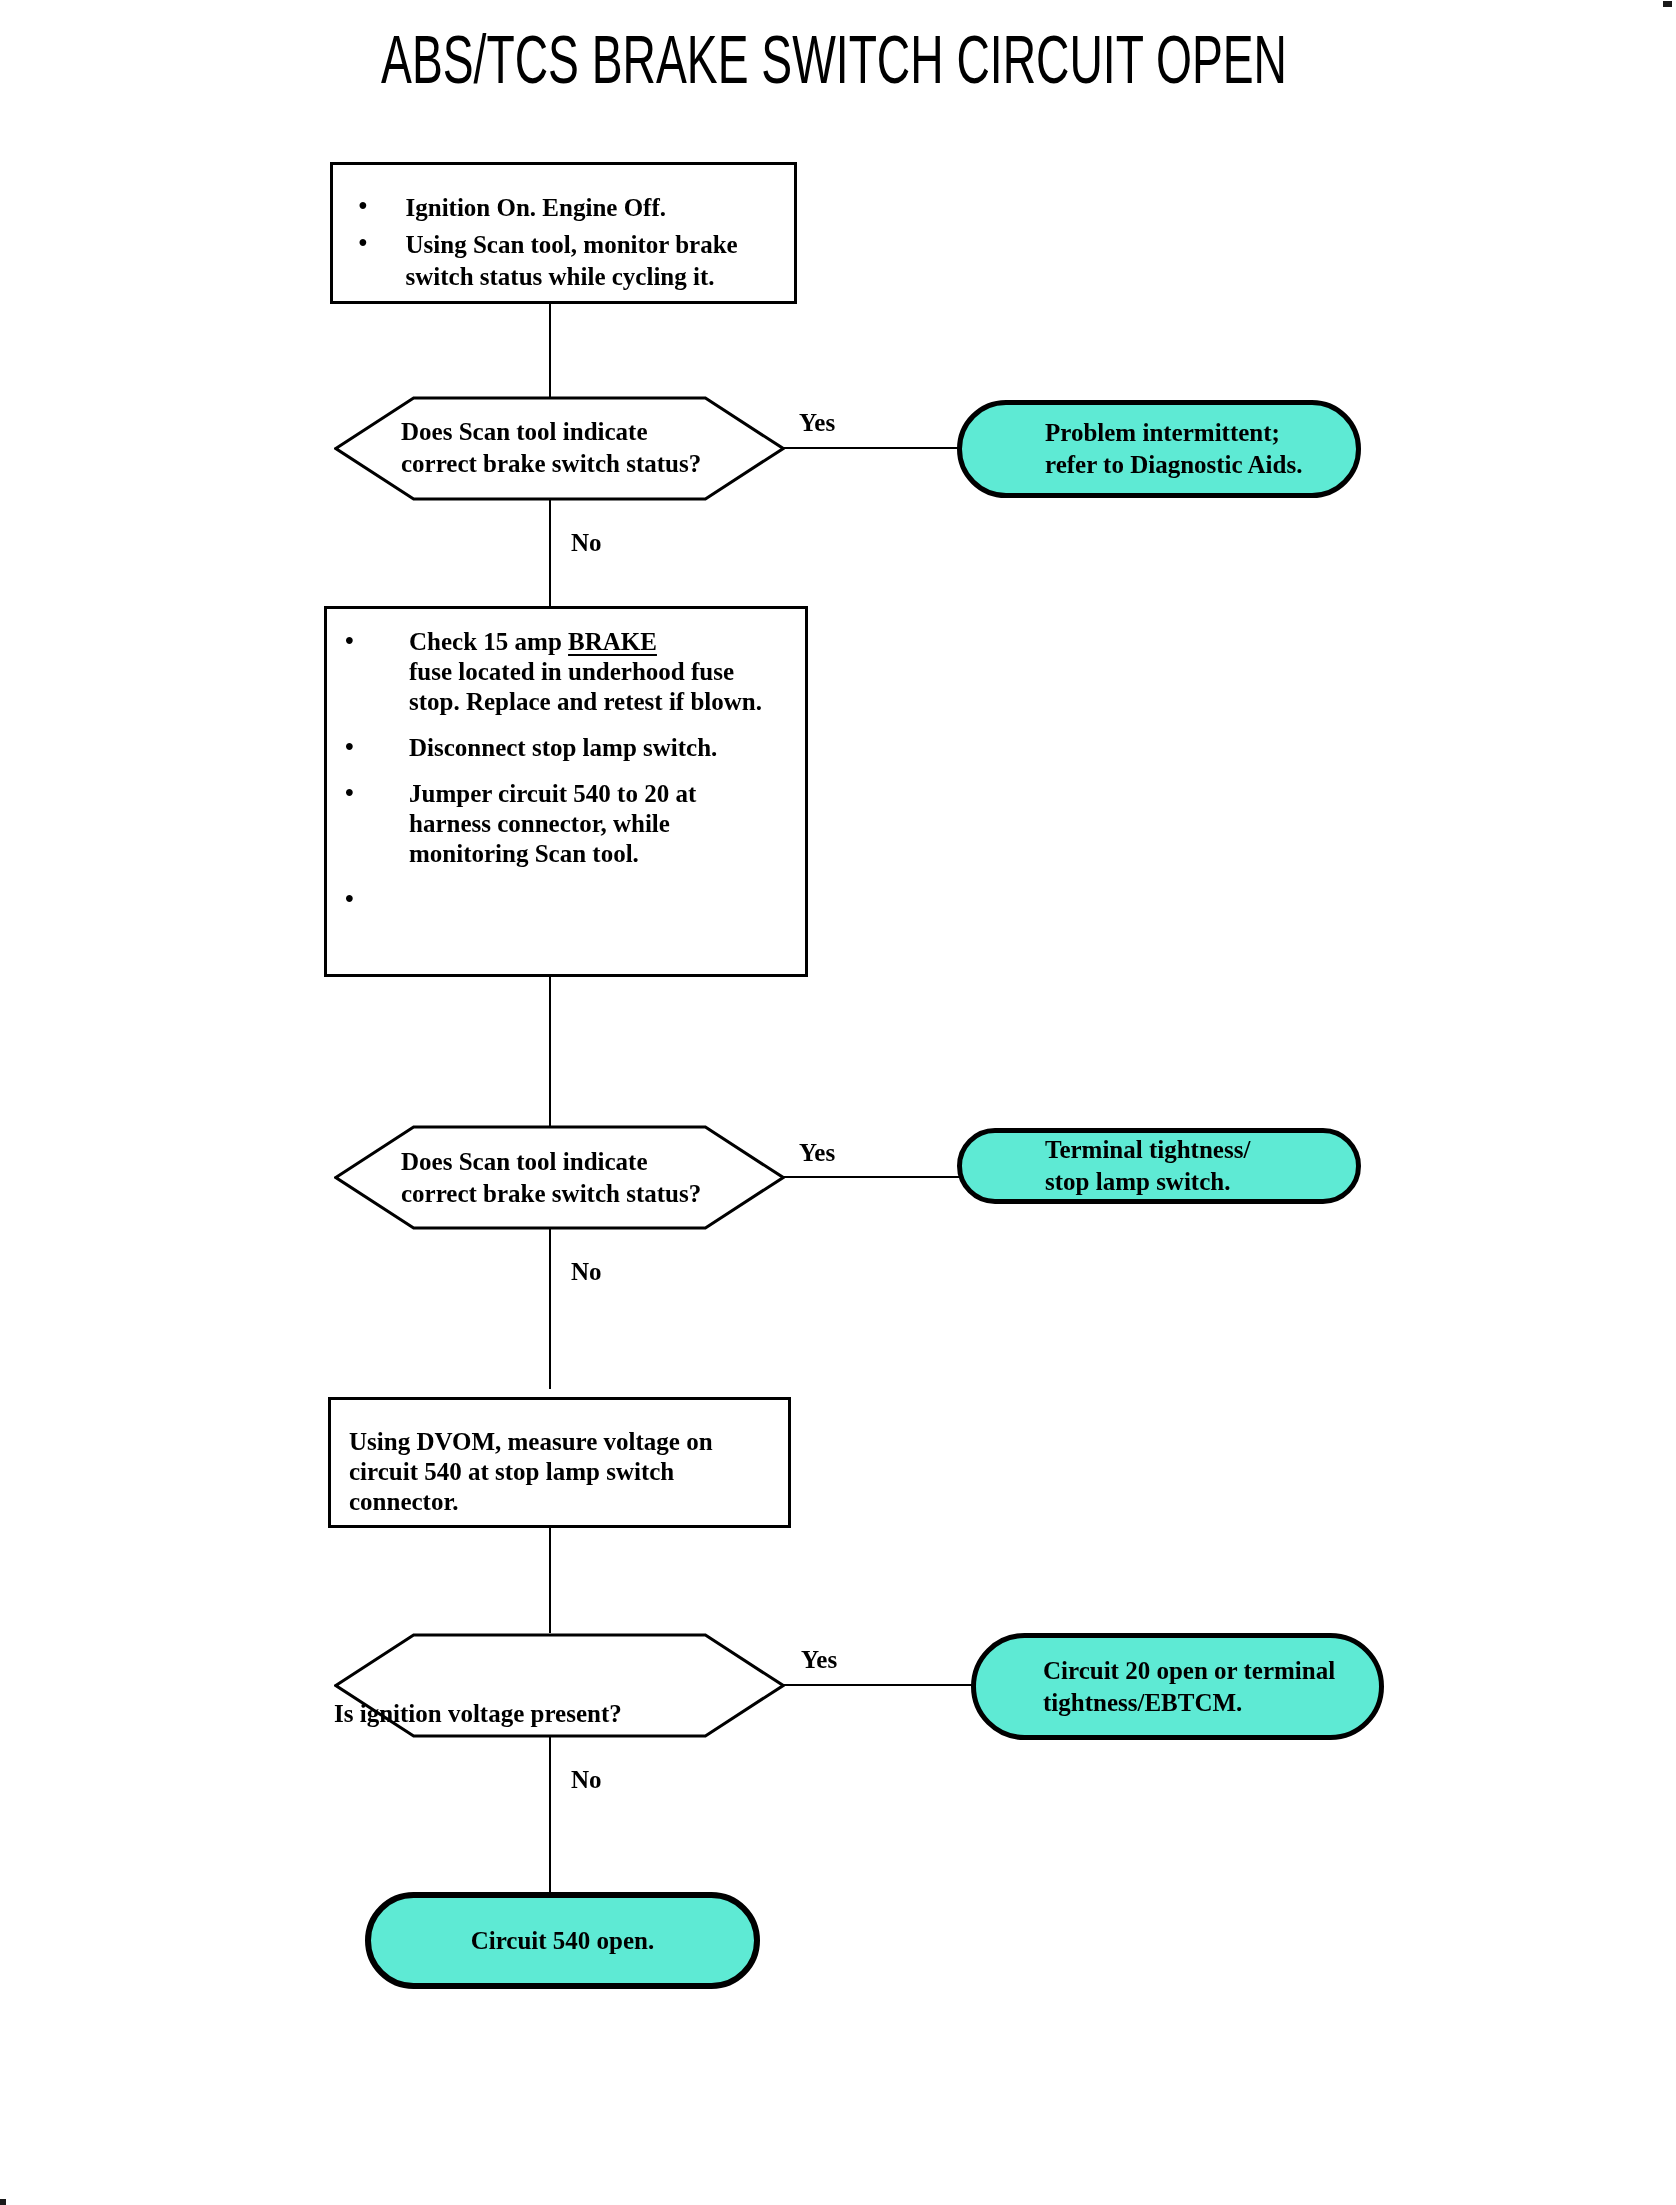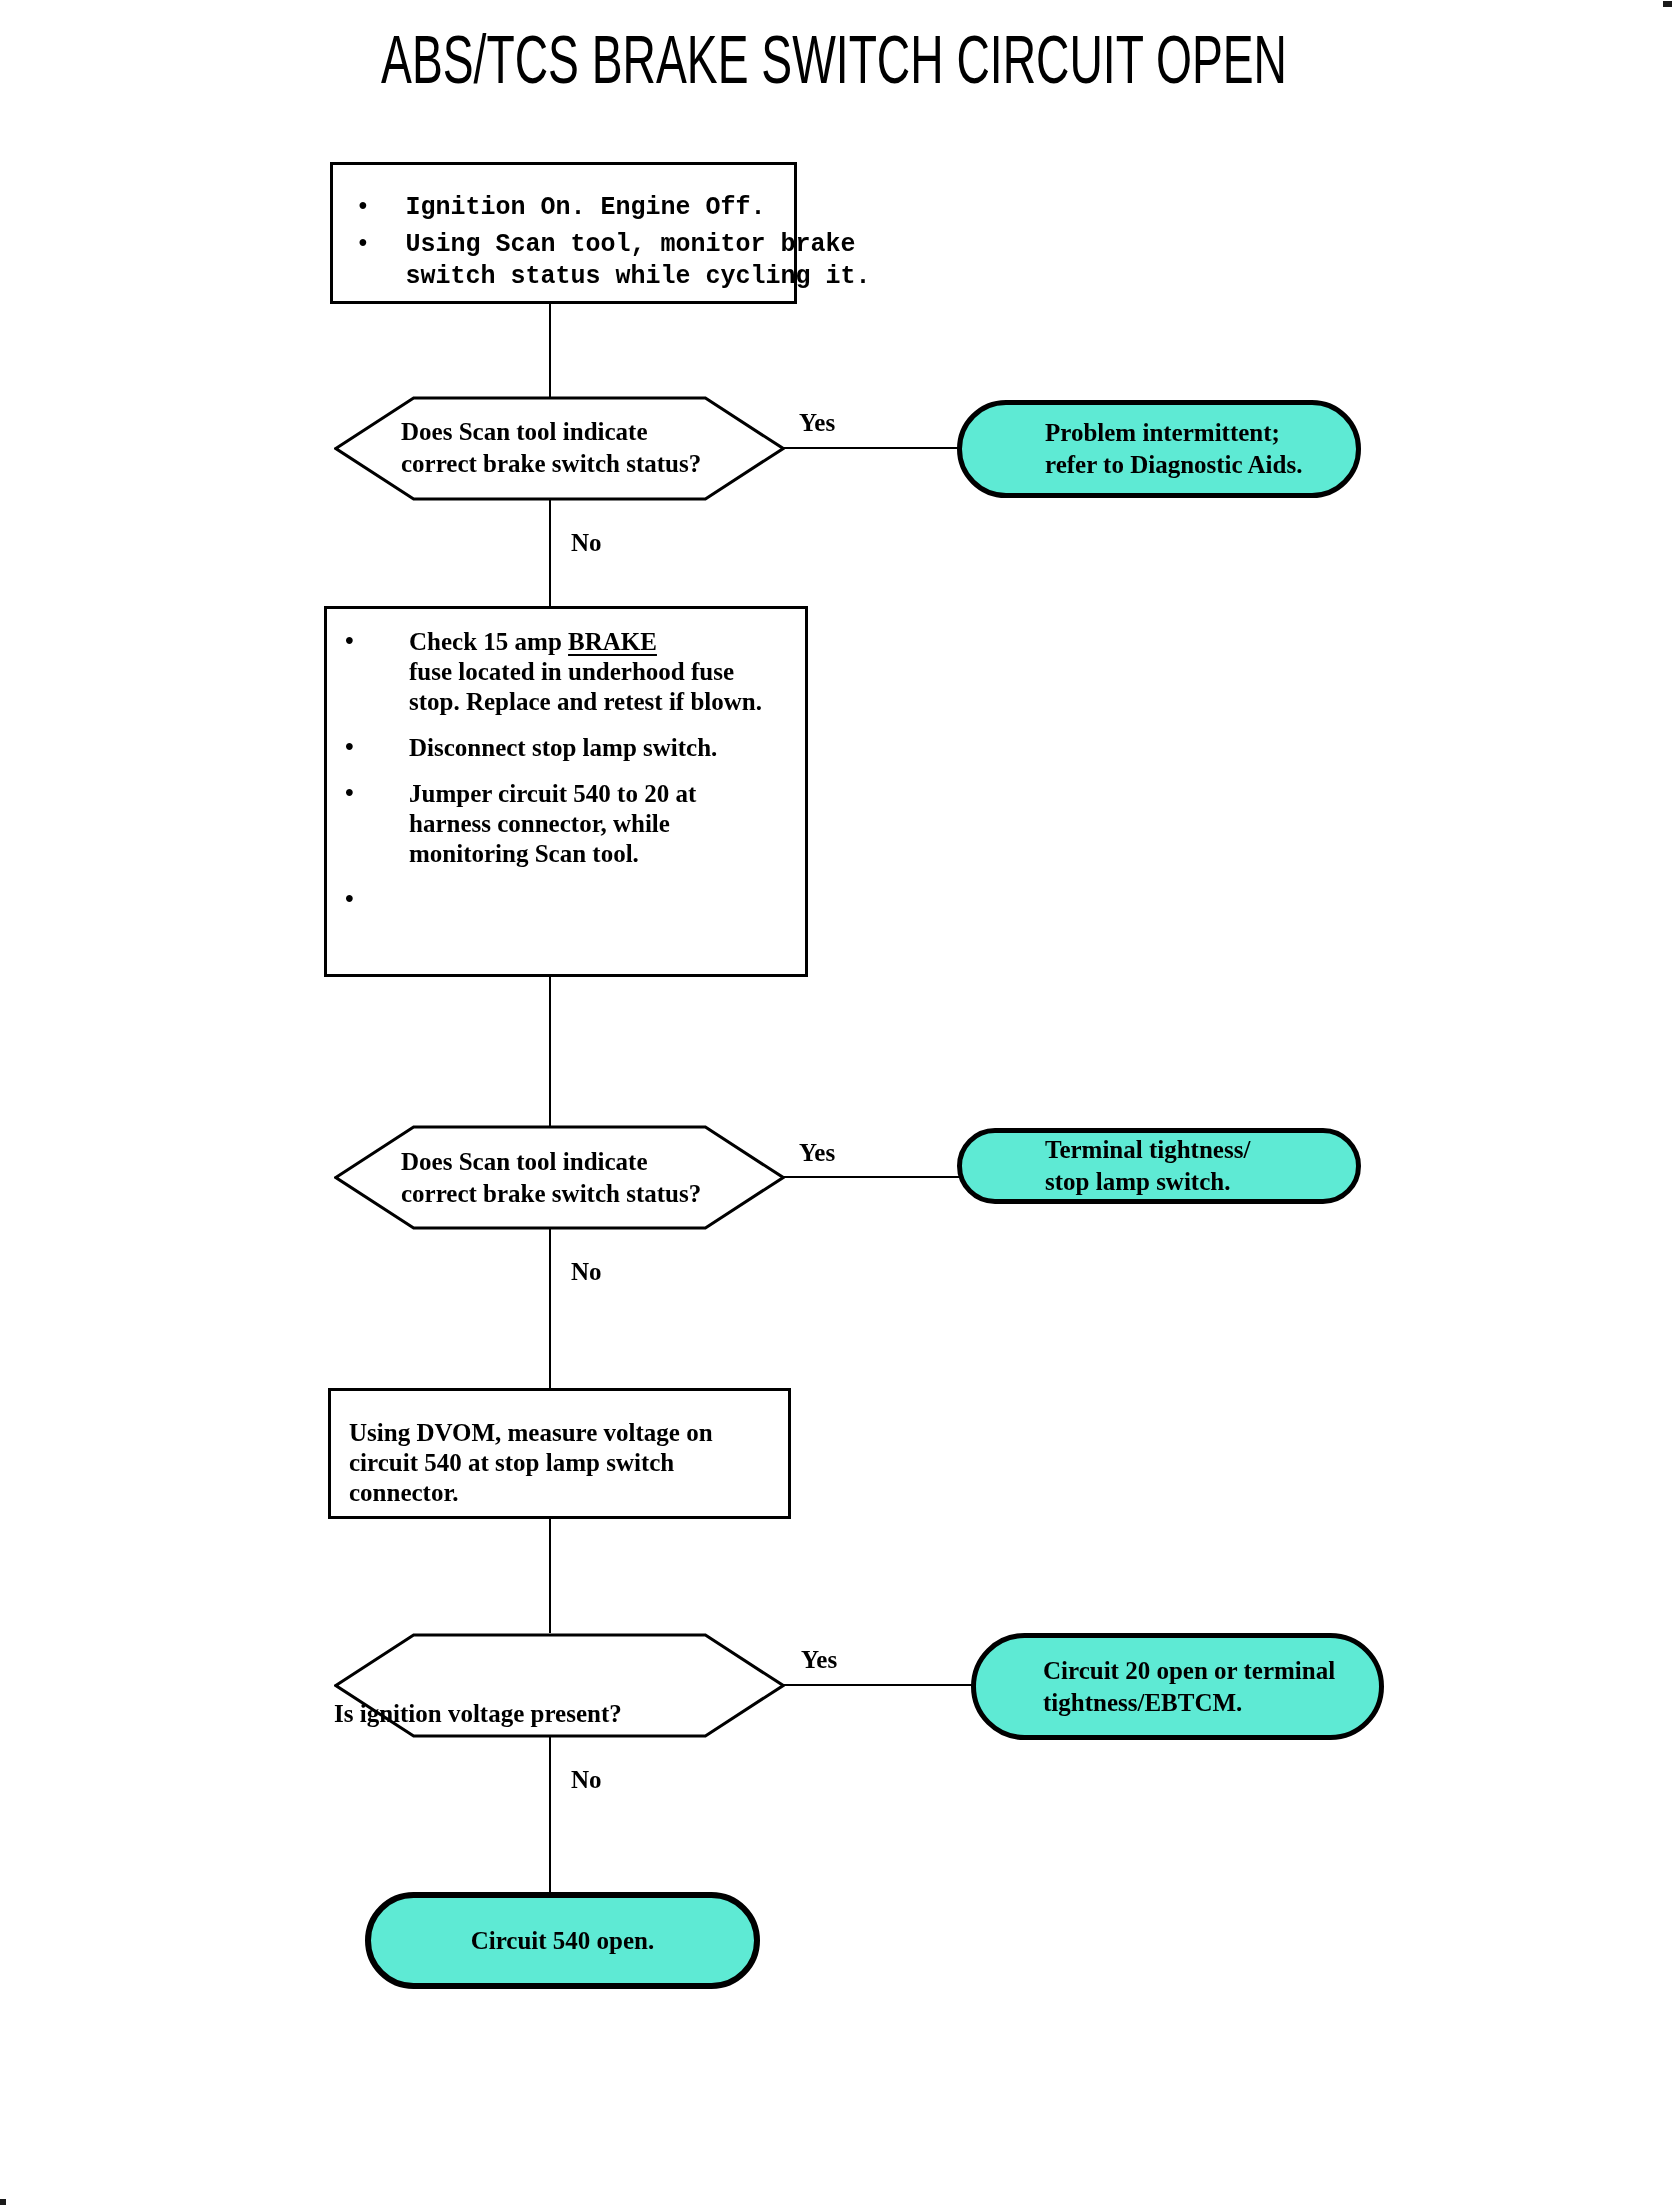--- a/index.html
+++ b/index.html
@@ -29,28 +29,28 @@
     font-weight:bold;font-size:25px;
   }
   .process.thick{border-width:3.6px;}
   .brow{display:flex;align-items:flex-start;}
   .bdot{flex:0 0 auto;text-align:left;}
   .btext{flex:1 1 auto;}
   .tline{white-space:nowrap;}
   u{text-decoration-thickness:1.8px;text-underline-offset:4.3px;}
   
   .box1{padding:27px 12px 0 25.5px;}
-  .box1 .tline{line-height:32px;font-family:Liberation Mono, monospace;}
+  .box1 .tline{line-height:32px;}
   .box1 .brow{margin-bottom:4.9px;}
   .box1 .bdot{width:47px;}
   .box2{padding:18px 9.7px 0 18px;}
   .box2 .tline{line-height:30px;}
   .box2 .brow{margin-bottom:16px;}
   .box2 .bdot{width:64px;}
-  .box3{padding:27px 12px 0 18px;}
+  .box3{padding:27px 12px 0 18px;margin-top:9px;}
   .box3 .tline{line-height:30px;}
   
   .hexsvg{position:absolute;}
   .hextext{
     position:absolute;font-weight:bold;font-size:25px;
   }
   .hextext .tline{line-height:32px;}
   .hextext.centered{text-align:left;margin-top:29px;}
   
   .terminal{

